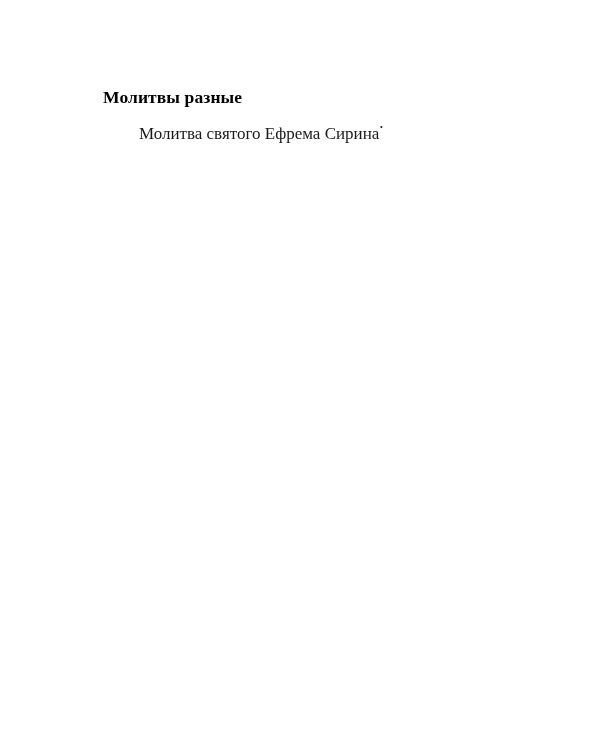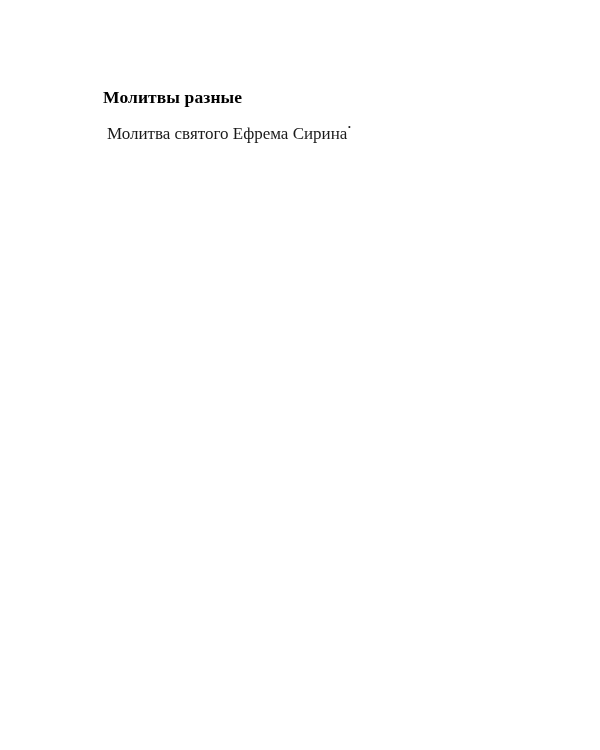--- a/index.html
+++ b/index.html
@@ -53,20 +53,21 @@
 
   
   .entry .line-lead {
     display: flex;
     align-items: baseline;
     width: 100%;
   }
   .entry .line-lead .label {
     white-space: nowrap;
     flex: 0 0 auto;
+    margin-left: 32px;
   }
   .entry .line-lead .leader {
     flex: 1 1 auto;
     min-width: 6px;
     overflow: hidden;
     height: 1em;
     position: relative;
   }
   .entry .line-lead .leader::before {
     content: "......................................................................................................";

